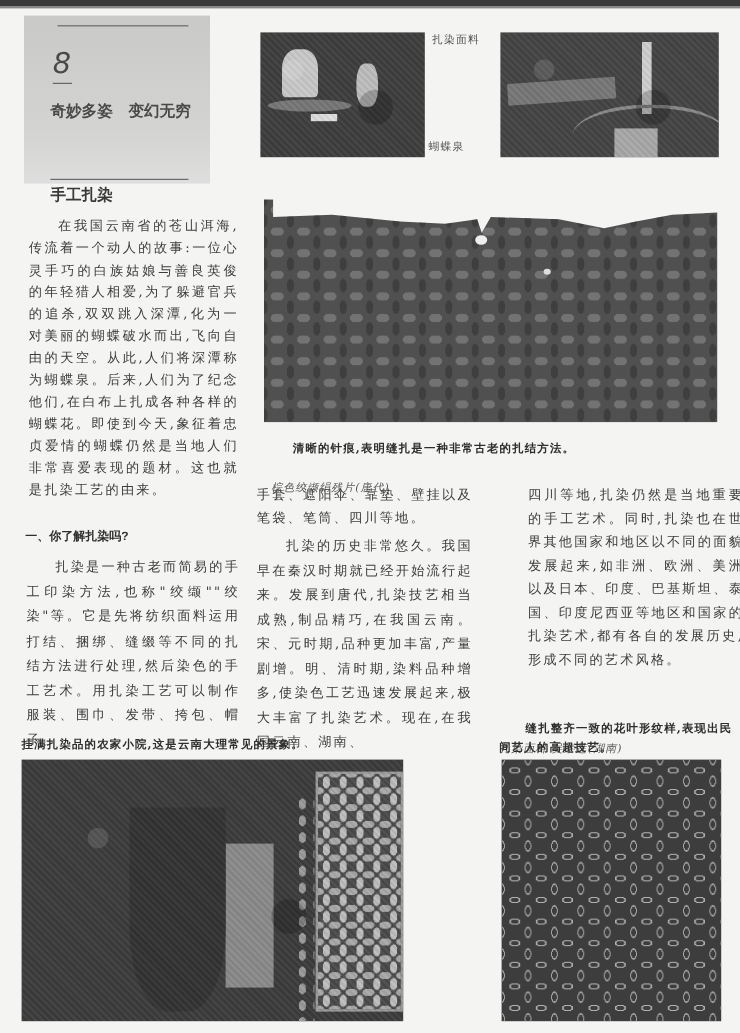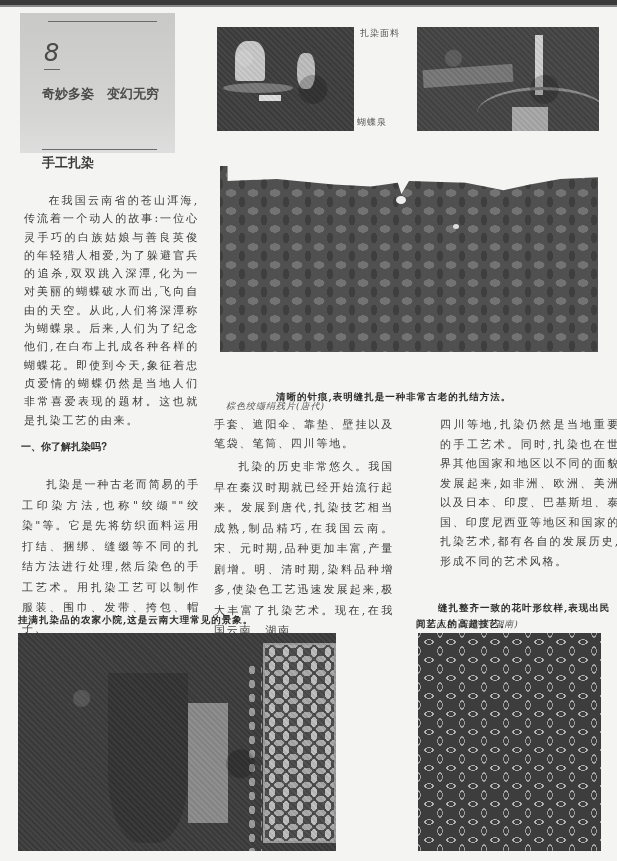--- a/index.html
+++ b/index.html
@@ -97,29 +97,29 @@
   
   .label {
     position: absolute; font-family: "DejaVu Serif", serif; font-size: 9px; color: #555; letter-spacing: 1px;
   }
   .label-workshop { left: 360px; top: 27px; }
   .label-spring { left: 357px; top: 116px; }
   .caption-small { position: absolute; font-size: 9px; color: #555; font-style: italic; letter-spacing: 1px; }
   .caption-bold { position: absolute; font-size: 9.5px; color: #2e2e2e; font-weight: bold; letter-spacing: 1px; }
 
   .cap-frag-title { left: 226px; top: 380px; margin-top: 20px; }
-  .cap-frag-desc { left: 244px; top: 391px; margin-left: 32px; }
+  .cap-frag-desc { left: 244px; top: 368px; }
   .cap-court { left: 18px; top: 614px; }
   .cap-fabric-title { left: 416px; top: 583px; margin-top: 35px; }
   .cap-fabric-desc { left: 416px; top: 600px; width: 196px; line-height: 16px; text-indent: 22px; }
 
   
   .para {
     position: absolute; font-size: 11px; line-height: 18.3px; color: #3c3c3c;
-    letter-spacing: 1.8px; text-align: justify; margin-top: 12px;
+    letter-spacing: 1.8px; text-align: justify;
   }
   .para .indent { display: inline-block; width: 24px; }
   .intro-para { left: 24px; top: 180px; width: 175px; }
   .section-heading {
     position: absolute; left: 21px; top: 440px;
     font-family: Liberation Sans, sans-serif; font-weight: bold; font-size: 10px; color: #2e2e2e;
   }
   .col1-para { left: 22px; top: 463px; width: 178px; line-height: 20.5px; }
   .col2-para1 { left: 214px; top: 404px; width: 180px; line-height: 18.7px; }
   .col2-para2 { left: 214px; top: 445px; width: 180px; line-height: 20.5px; }

